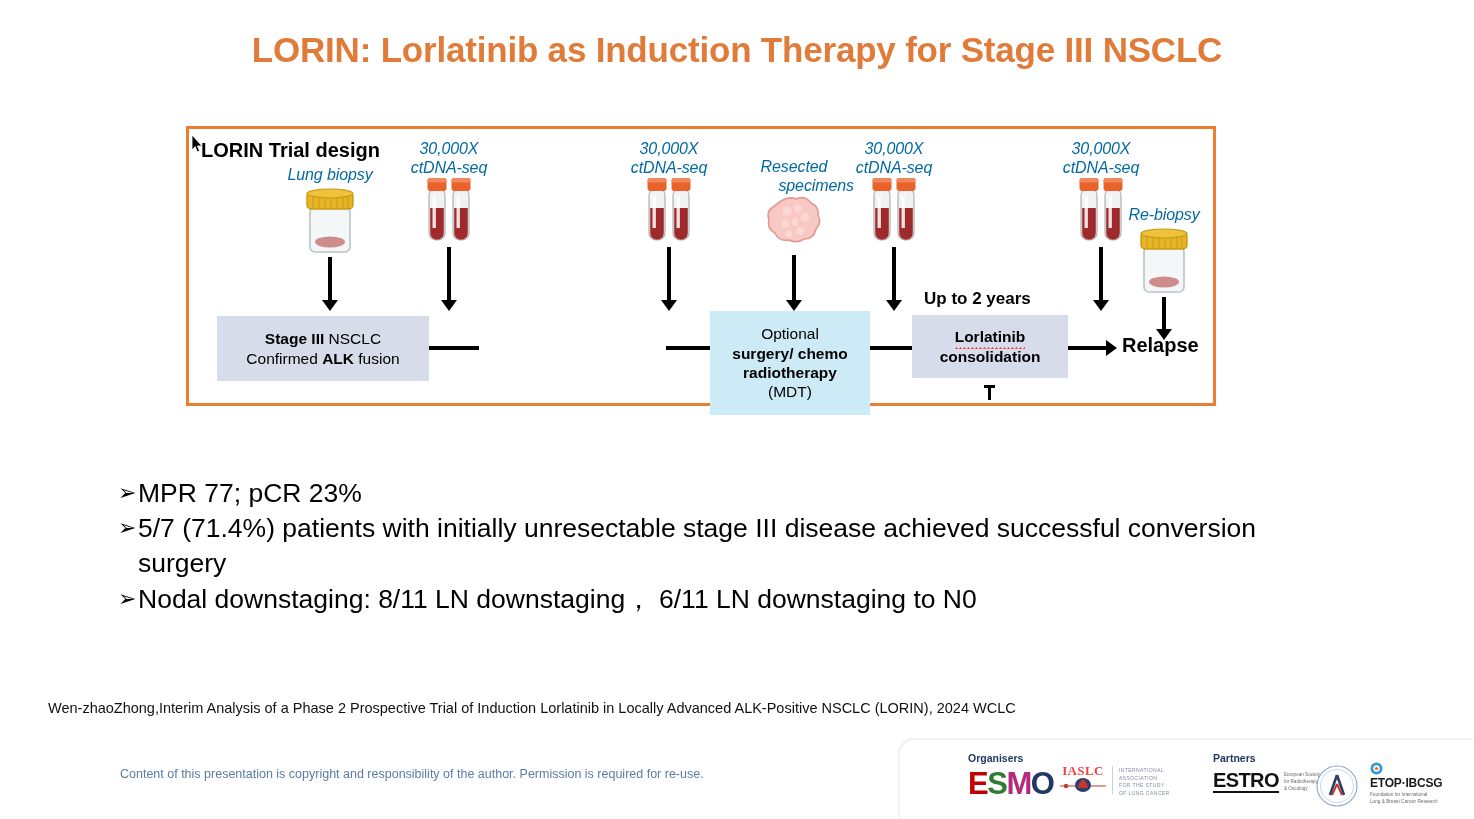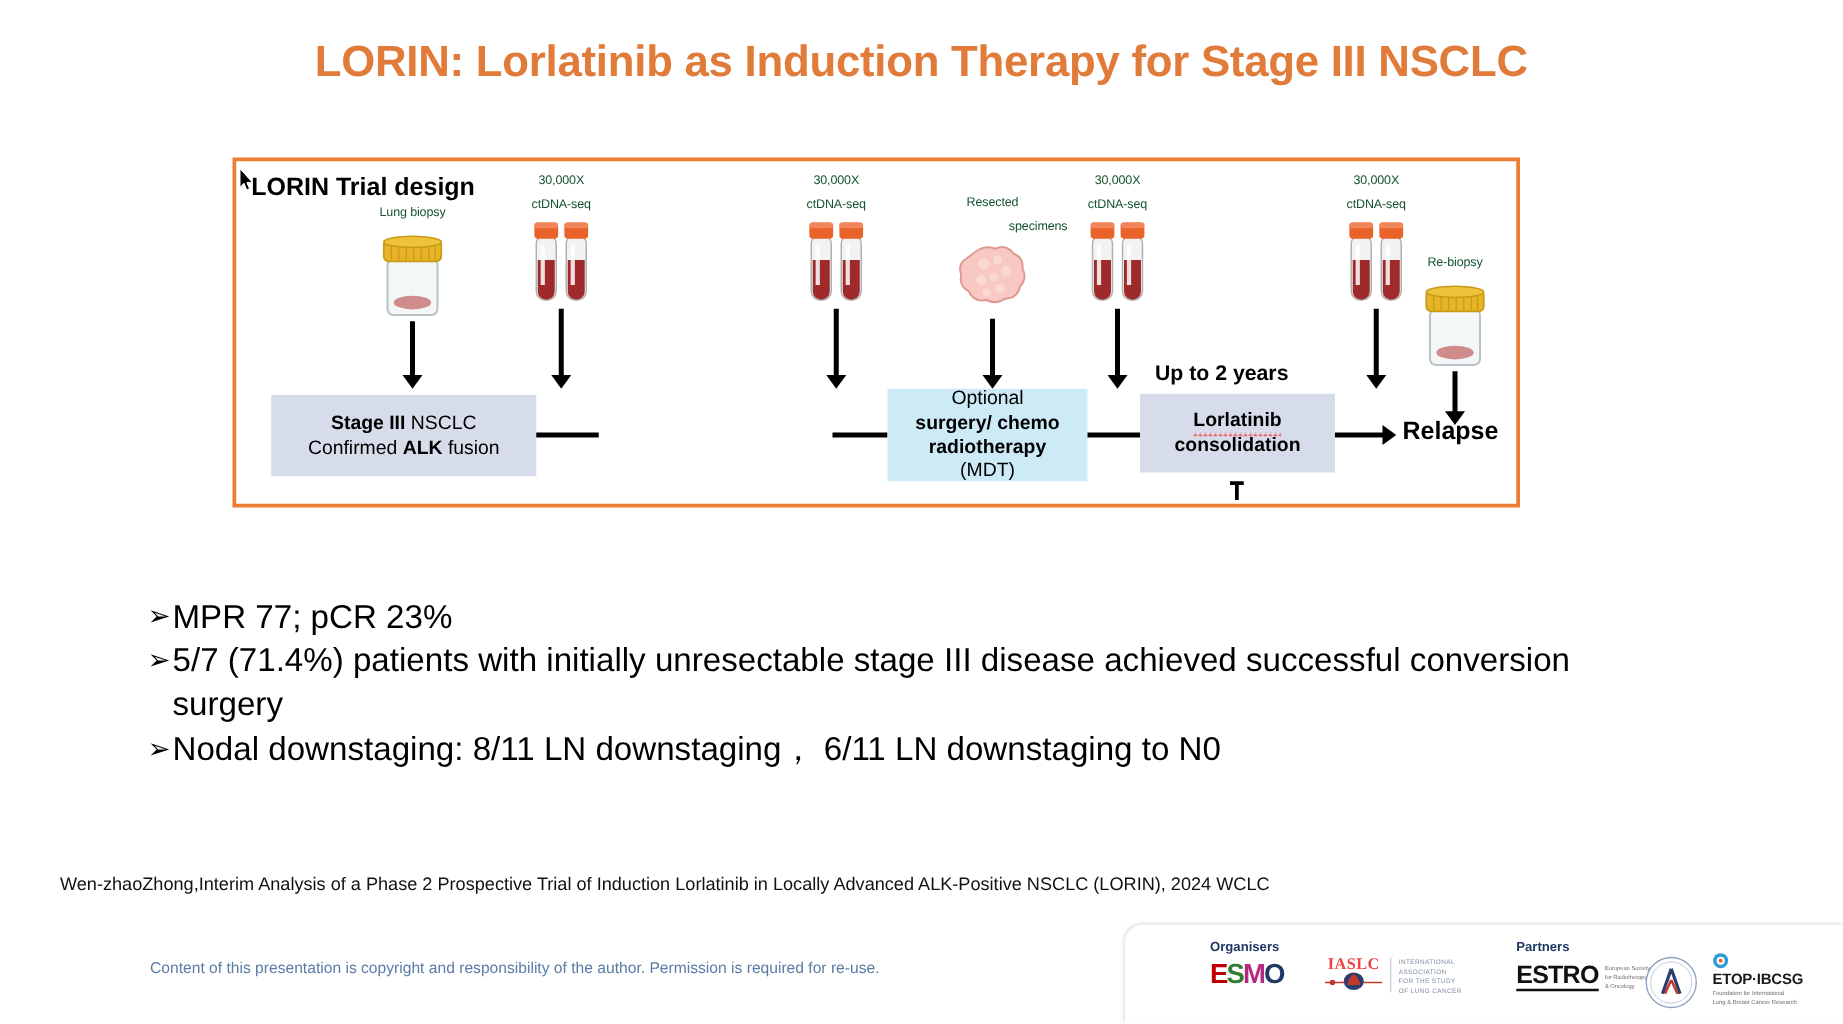--- a/index.html
+++ b/index.html
@@ -13,22 +13,22 @@
     color:#E07B39; letter-spacing:-0.2px;
   }
 
   
   .diagram{
     position:absolute; left:186px; top:126px; width:1030px; height:280px;
     border:3px solid #ED7D31; background:#fff;
   }
 
   
-  .cap{ position:absolute; text-align:center; font-size:10px; line-height:1.22;
-        color:#14532d; font-weight:600; letter-spacing:-0.1px; }
+  .cap{ position:absolute; text-align:center; font-size:16px; line-height:1.22;
+        color:#0369a1; font-weight:600; letter-spacing:-0.1px;font-style:italic; }
   .cap.light{ font-weight:500; }
   .trial-design{ position:absolute; left:12px; top:10px; font-size:20px; font-weight:bold; color:#000;}
 
   
   .cursor-artifact{ position:absolute; left:2px; top:6px; width:12px; height:18px; }
 
   
   .jar{ position:absolute; width:56px; height:70px; }
   .tubes{ position:absolute; width:46px; height:72px; }
   .tissue{ position:absolute; width:54px; height:50px; }
@@ -85,21 +85,21 @@
     position:absolute; left:120px; top:767px; font-size:12.5px; color:#5B7CA6;
   }
   .footer-panel{
     position:absolute; left:900px; top:740px; width:574px; height:79px;
     background:#fff; border-top-left-radius:14px;
     box-shadow:-1px -1px 3px rgba(0,0,0,.10);
   }
   .ftitle{ position:absolute; font-size:10.5px; font-weight:bold; color:#1F3864; }
   .logo-wrap{ position:absolute; }
 
-  .esmo{ font-size:22px; font-weight:bold; letter-spacing:-1.5px; line-height:1; }
+  .esmo{ font-size:31px; font-weight:bold; letter-spacing:-1.5px; line-height:1; }
   .esmo .e{ color:#C00000; } .esmo .s{ color:#2E7D32; }
   .esmo .m{ color:#B5297F; } .esmo .o{ color:#1F3864; }
 
   .iaslc-txt{ font-family:"Liberation Serif", serif; font-size:13px; font-weight:bold;
               color:#ef4444; letter-spacing:.4px; line-height:1; }
   .iaslc-sub{ font-size:5.1px; color:#7F8FA6; line-height:1.5; letter-spacing:.35px; }
 
   .estro{ font-size:20px; font-weight:bold; color:#111; letter-spacing:-.6px; line-height:1; }
   .estro-sub{ font-size:4.6px; color:#6B6B6B; line-height:1.55; }
 
@@ -276,21 +276,21 @@
       <div><span class="b">Stage III</span><span> NSCLC</span></div>
       <div><span>Confirmed </span><span class="b">ALK</span><span> fusion</span></div>
     </div>
   </div>
 
   <div class="ln hline" style="left:240px; top:217px; width:50px;"></div>
 
 
   <div class="ln hline" style="left:477px; top:217px; width:44px;"></div>
 
-  <div class="box cyan" style="left:521px; top:182px; width:160px; height:74px;">
+  <div class="box cyan" style="left:521px; top:182px; width:160px; height:104px;">
     <div>
       <div>Optional</div>
       <div class="b">surgery/ chemo</div>
       <div class="b">radiotherapy</div>
       <div>(MDT)</div>
     </div>
   </div>
 
   <div class="ln hline" style="left:681px; top:217px; width:42px;"></div>
 

